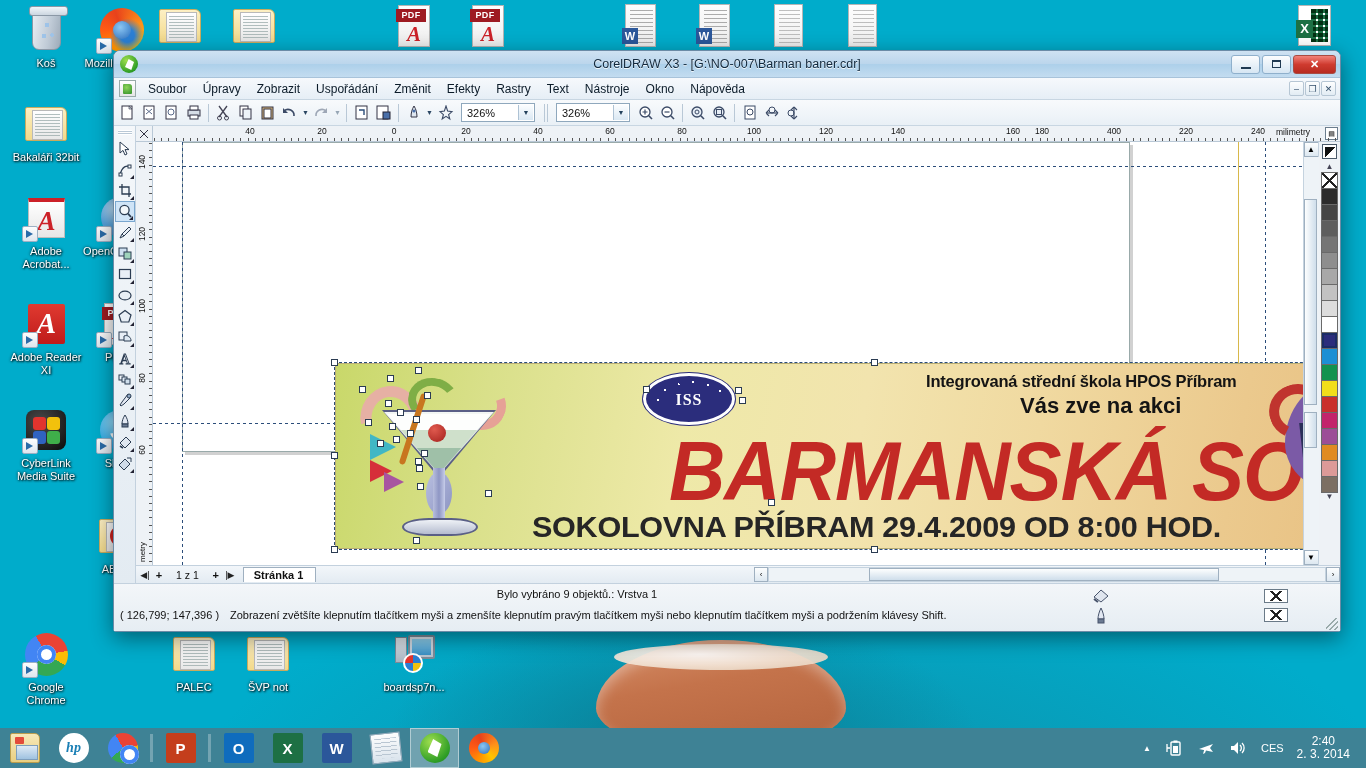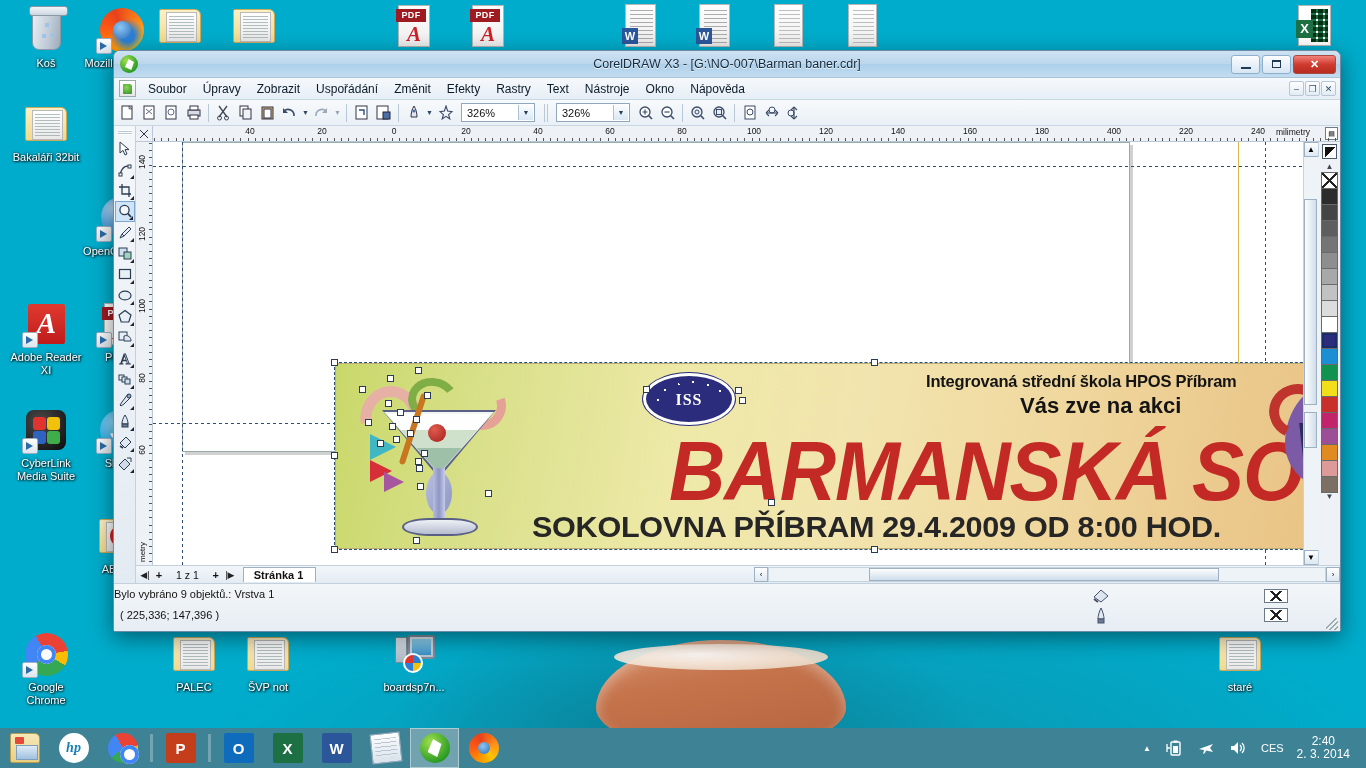--- a/index.html
+++ b/index.html
@@ -750,21 +750,21 @@
 
   
   #statusbar {
     height:48px;
     background:linear-gradient(#f3f6f9,#e6edf3);
     border-top:1px solid #c3d1de;
     position:relative;
     font-size:11px; color:#111;
   }
   #st-objects {
-    position:absolute; left:0; right:300px; top:4px; 
+    position:absolute; left:0; right:300px; top:4px; text-align:center;
   }
   #st-coord { position:absolute; left:6px; top:25px; }
   #st-hint { position:absolute; left:116px; top:25px; }
   #st-fill {
     position:absolute; right:230px; top:3px; width:18px;height:18px;
   }
   #st-outline {
     position:absolute; right:230px; top:23px; width:18px;height:18px;
   }
   .st-x {
@@ -884,20 +884,27 @@
   <div class="dicon" style="left:8px;top:100px;">
     <div class="glyph">
         <div class="ic-folder">
           <div class="back"></div>
           <div class="paper"></div>
           <div class="lines"></div>
         </div>
       </div>
     <div class="lbl">Bakaláři 32bit</div>
   </div>
+  <div class="dicon" style="left:8px;top:194px;">
+    <div class="glyph">
+        <div class="ic-acro"></div>
+        <div class="shortcut-arrow"></div>
+      </div>
+    <div class="lbl">Adobe Acrobat...</div>
+  </div>
   <div class="dicon" style="left:82px;top:194px;">
     <div class="glyph">
         <div class="ic-sphere"></div>
         <div class="shortcut-arrow"></div>
       </div>
     <div class="lbl">OpenOffice 3.4</div>
   </div>
   <div class="dicon" style="left:8px;top:300px;">
     <div class="glyph">
         <div class="ic-reader"></div>
@@ -973,30 +980,20 @@
   </div>
   <div class="dicon" style="left:376px;top:630px;">
     <div class="glyph">
         <div class="ic-board">
           <div class="mon"></div>
           <div class="tower"></div>
           <div class="shield"></div>
         </div>
       </div>
     <div class="lbl">boardsp7n...</div>
-  </div>
-  <div class="dicon" style="left:1202px;top:630px;">
-    <div class="glyph">
-        <div class="ic-folder">
-          <div class="back"></div>
-          <div class="paper"></div>
-          <div class="lines"></div>
-        </div>
-      </div>
-    <div class="lbl">staré</div>
   </div>
 </div>
 
 <div id="corel">
 
   <div id="titlebar">
     <div class="appicon"></div>
     <div id="title-text">CorelDRAW X3 - [G:\NO-007\Barman baner.cdr]</div>
     <div class="wbtns">
       <div class="wbtn">
@@ -1300,21 +1297,21 @@
           <span class="hr-lbl" style="left:97px">40</span>
           <span class="hr-lbl" style="left:169px">20</span>
           <span class="hr-lbl" style="left:241px">0</span>
           <span class="hr-lbl" style="left:313px">20</span>
           <span class="hr-lbl" style="left:385px">40</span>
           <span class="hr-lbl" style="left:457px">60</span>
           <span class="hr-lbl" style="left:529px">80</span>
           <span class="hr-lbl" style="left:601px">100</span>
           <span class="hr-lbl" style="left:673px">120</span>
           <span class="hr-lbl" style="left:745px">140</span>
-          <span class="hr-lbl" style="left:817px">160</span>
+          <span class="hr-lbl" style="left:860px">160</span>
           <span class="hr-lbl" style="left:889px">180</span>
           <span class="hr-lbl" style="left:961px">400</span>
           <span class="hr-lbl" style="left:1033px">220</span>
           <span class="hr-lbl" style="left:1105px">240</span>
           <span id="hrunit">milimetry</span>
           <div id="hrbtn">▤</div>
           <div id="hticks">
               <i class="hr-min" style="left:1.0px"></i>
               <i class="hr-min" style="left:8.2px"></i>
               <i class="hr-min" style="left:15.4px"></i>
@@ -1686,21 +1683,22 @@
               <span class="thumb"></span>
             </span>
           <span class="sb">›</span>
         </span>
       </div>
     </div>
   </div>
 
   <div id="statusbar">
     <div id="st-objects">Bylo vybráno 9 objektů.: Vrstva 1</div>
-    <div id="st-coord">( 225,336; 147,396 )</div>
+    <div id="st-coord">( 126,799; 147,396 )</div>
+    <div id="st-hint">Zobrazení zvětšíte klepnutím tlačítkem myši a zmenšíte klepnutím pravým tlačítkem myši nebo klepnutím tlačítkem myši a podržením klávesy Shift.</div>
     <div id="st-fill">
       <svg width="18" height="18">
           <path d="M2 10 L9 3 L16 9 L9 15 Z" fill="#dfe5ee" stroke="#47536b"></path>
           <path d="M2 12 L6 15" stroke="#47536b" stroke-width="2"></path>
         </svg>
     </div>
     <div id="st-outline">
       <svg width="18" height="18">
           <path d="M9 1 C11 5 12 9 12 12 L6 12 C6 9 7 5 9 1 Z" fill="#e2e8f2" stroke="#47536b"></path>
           <rect x="6" y="12" width="6" height="4" fill="#6b7a92" stroke="#47536b"></rect>

